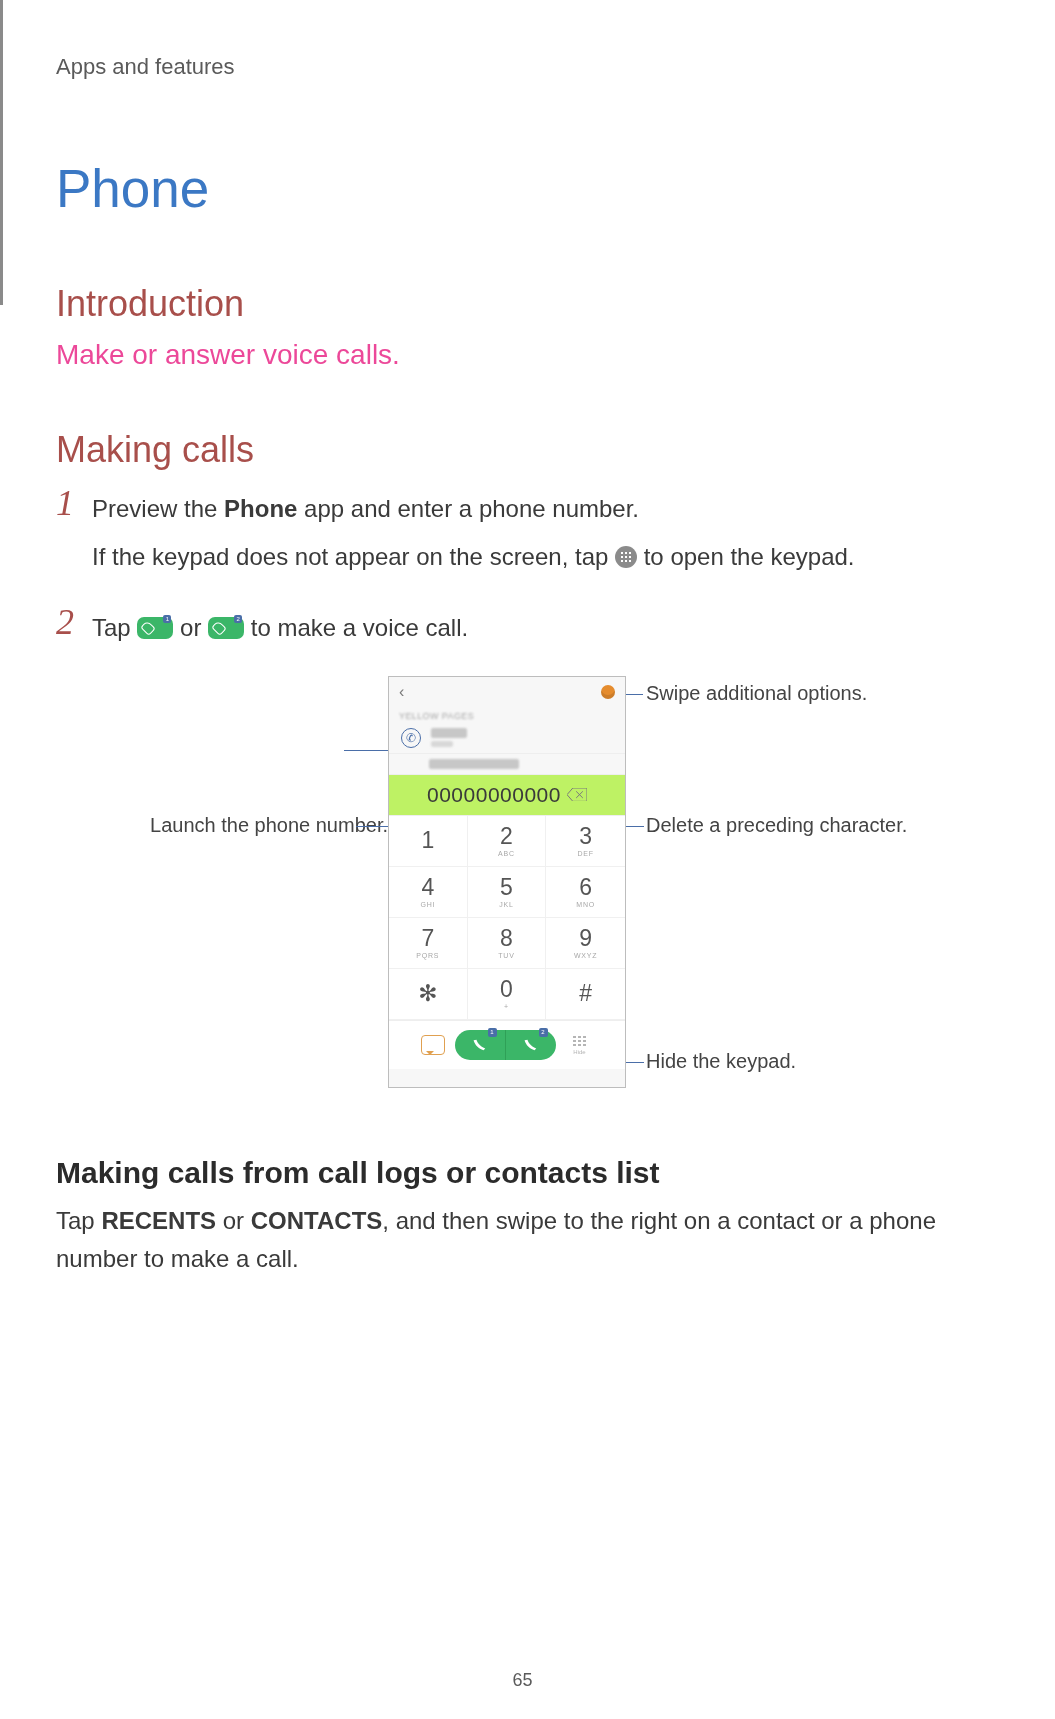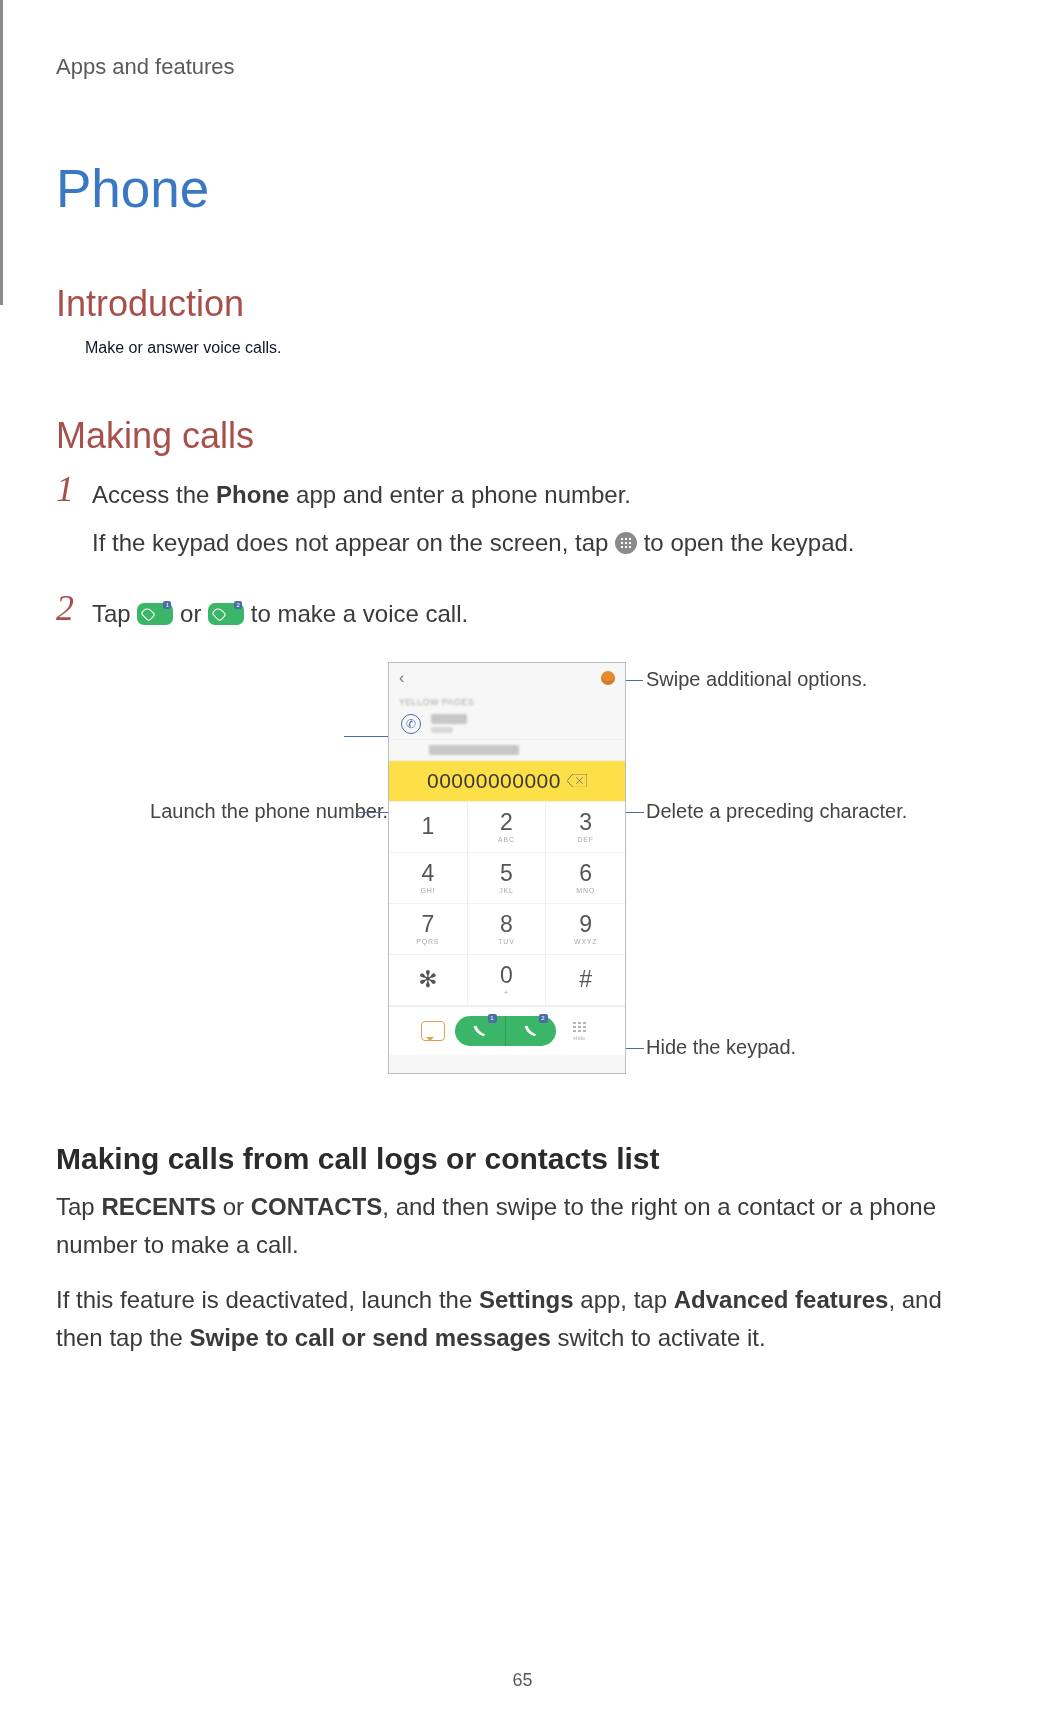--- a/index.html
+++ b/index.html
@@ -35,24 +35,23 @@
     font-weight: 400;
     margin-bottom: 64px;
   }
   .section-heading {
     font-size: 36px;
     color: #a84f4b;
     font-weight: 400;
     margin-bottom: 14px;
   }
   .intro-text {
-    font-size: 16px;
-    color: #0f172a;
+    font-size: 28px;
+    color: #ec4899;
     margin-bottom: 58px;
-    margin-left: 29px;
   }
   .step {
     display: flex;
     align-items: flex-start;
     margin-bottom: 28px;
   }
   .step-num {
     font-size: 36px;
     color: #a84f4b;
     width: 36px;
@@ -195,21 +194,21 @@
     height: 6px; width: 22px;
     background: #d8d8d8; border-radius: 2px;
     filter: blur(1px);
   }
   .ps-number-row {
     display: flex;
     align-items: center;
     justify-content: center;
     padding: 8px 8px;
     gap: 6px;
-    background: #fde047;
+    background: #bef264;
     border-top: 1px solid #eee;
   }
   .ps-number {
     font-size: 21px;
     color: #3a3a3a;
     letter-spacing: 0.5px;
     font-weight: 300;
   }
   .ps-del {
     width: 20px;
@@ -365,21 +364,21 @@
   <div class="title">Phone</div>
 
   <div class="section-heading">Introduction</div>
   <div class="intro-text">Make or answer voice calls.</div>
 
   <div class="section-heading">Making calls</div>
 
   <div class="step">
     <div class="step-num">1</div>
     <div class="step-body">
-      <span>Access the </span><span class="bold">Phone</span><span> app and enter a phone number.</span>
+      <span>Preview the </span><span class="bold">Phone</span><span> app and enter a phone number.</span>
       <div class="sub">
         <span>If the keypad does not appear on the screen, tap </span><span class="circ-keypad"></span><span> to open the keypad.</span>
       </div>
     </div>
   </div>
 
   <div class="step">
     <div class="step-num">2</div>
     <div class="step-body">
       <span>Tap </span><span class="sim-pill"><span class="badge">1</span></span><span> or </span><span class="sim-pill"><span class="badge">2</span></span><span> to make a voice call.</span>
@@ -498,18 +497,15 @@
       </div>
     </div>
   </div>
 
   <div class="subsection-heading">Making calls from call logs or contacts list</div>
 
   <div class="body-text">
     <span>Tap </span><span class="bold">RECENTS</span><span> or </span><span class="bold">CONTACTS</span><span>, and then swipe to the right on a contact or a phone number to make a call.</span>
   </div>
 
-  <div class="body-text">
-    <span>If this feature is deactivated, launch the </span><span class="bold">Settings</span><span> app, tap </span><span class="bold">Advanced features</span><span>, and then tap the </span><span class="bold">Swipe to call or send messages</span><span> switch to activate it.</span>
-  </div>
 
   <div class="page-number">65</div>
 </div>
 
 </body></html>

